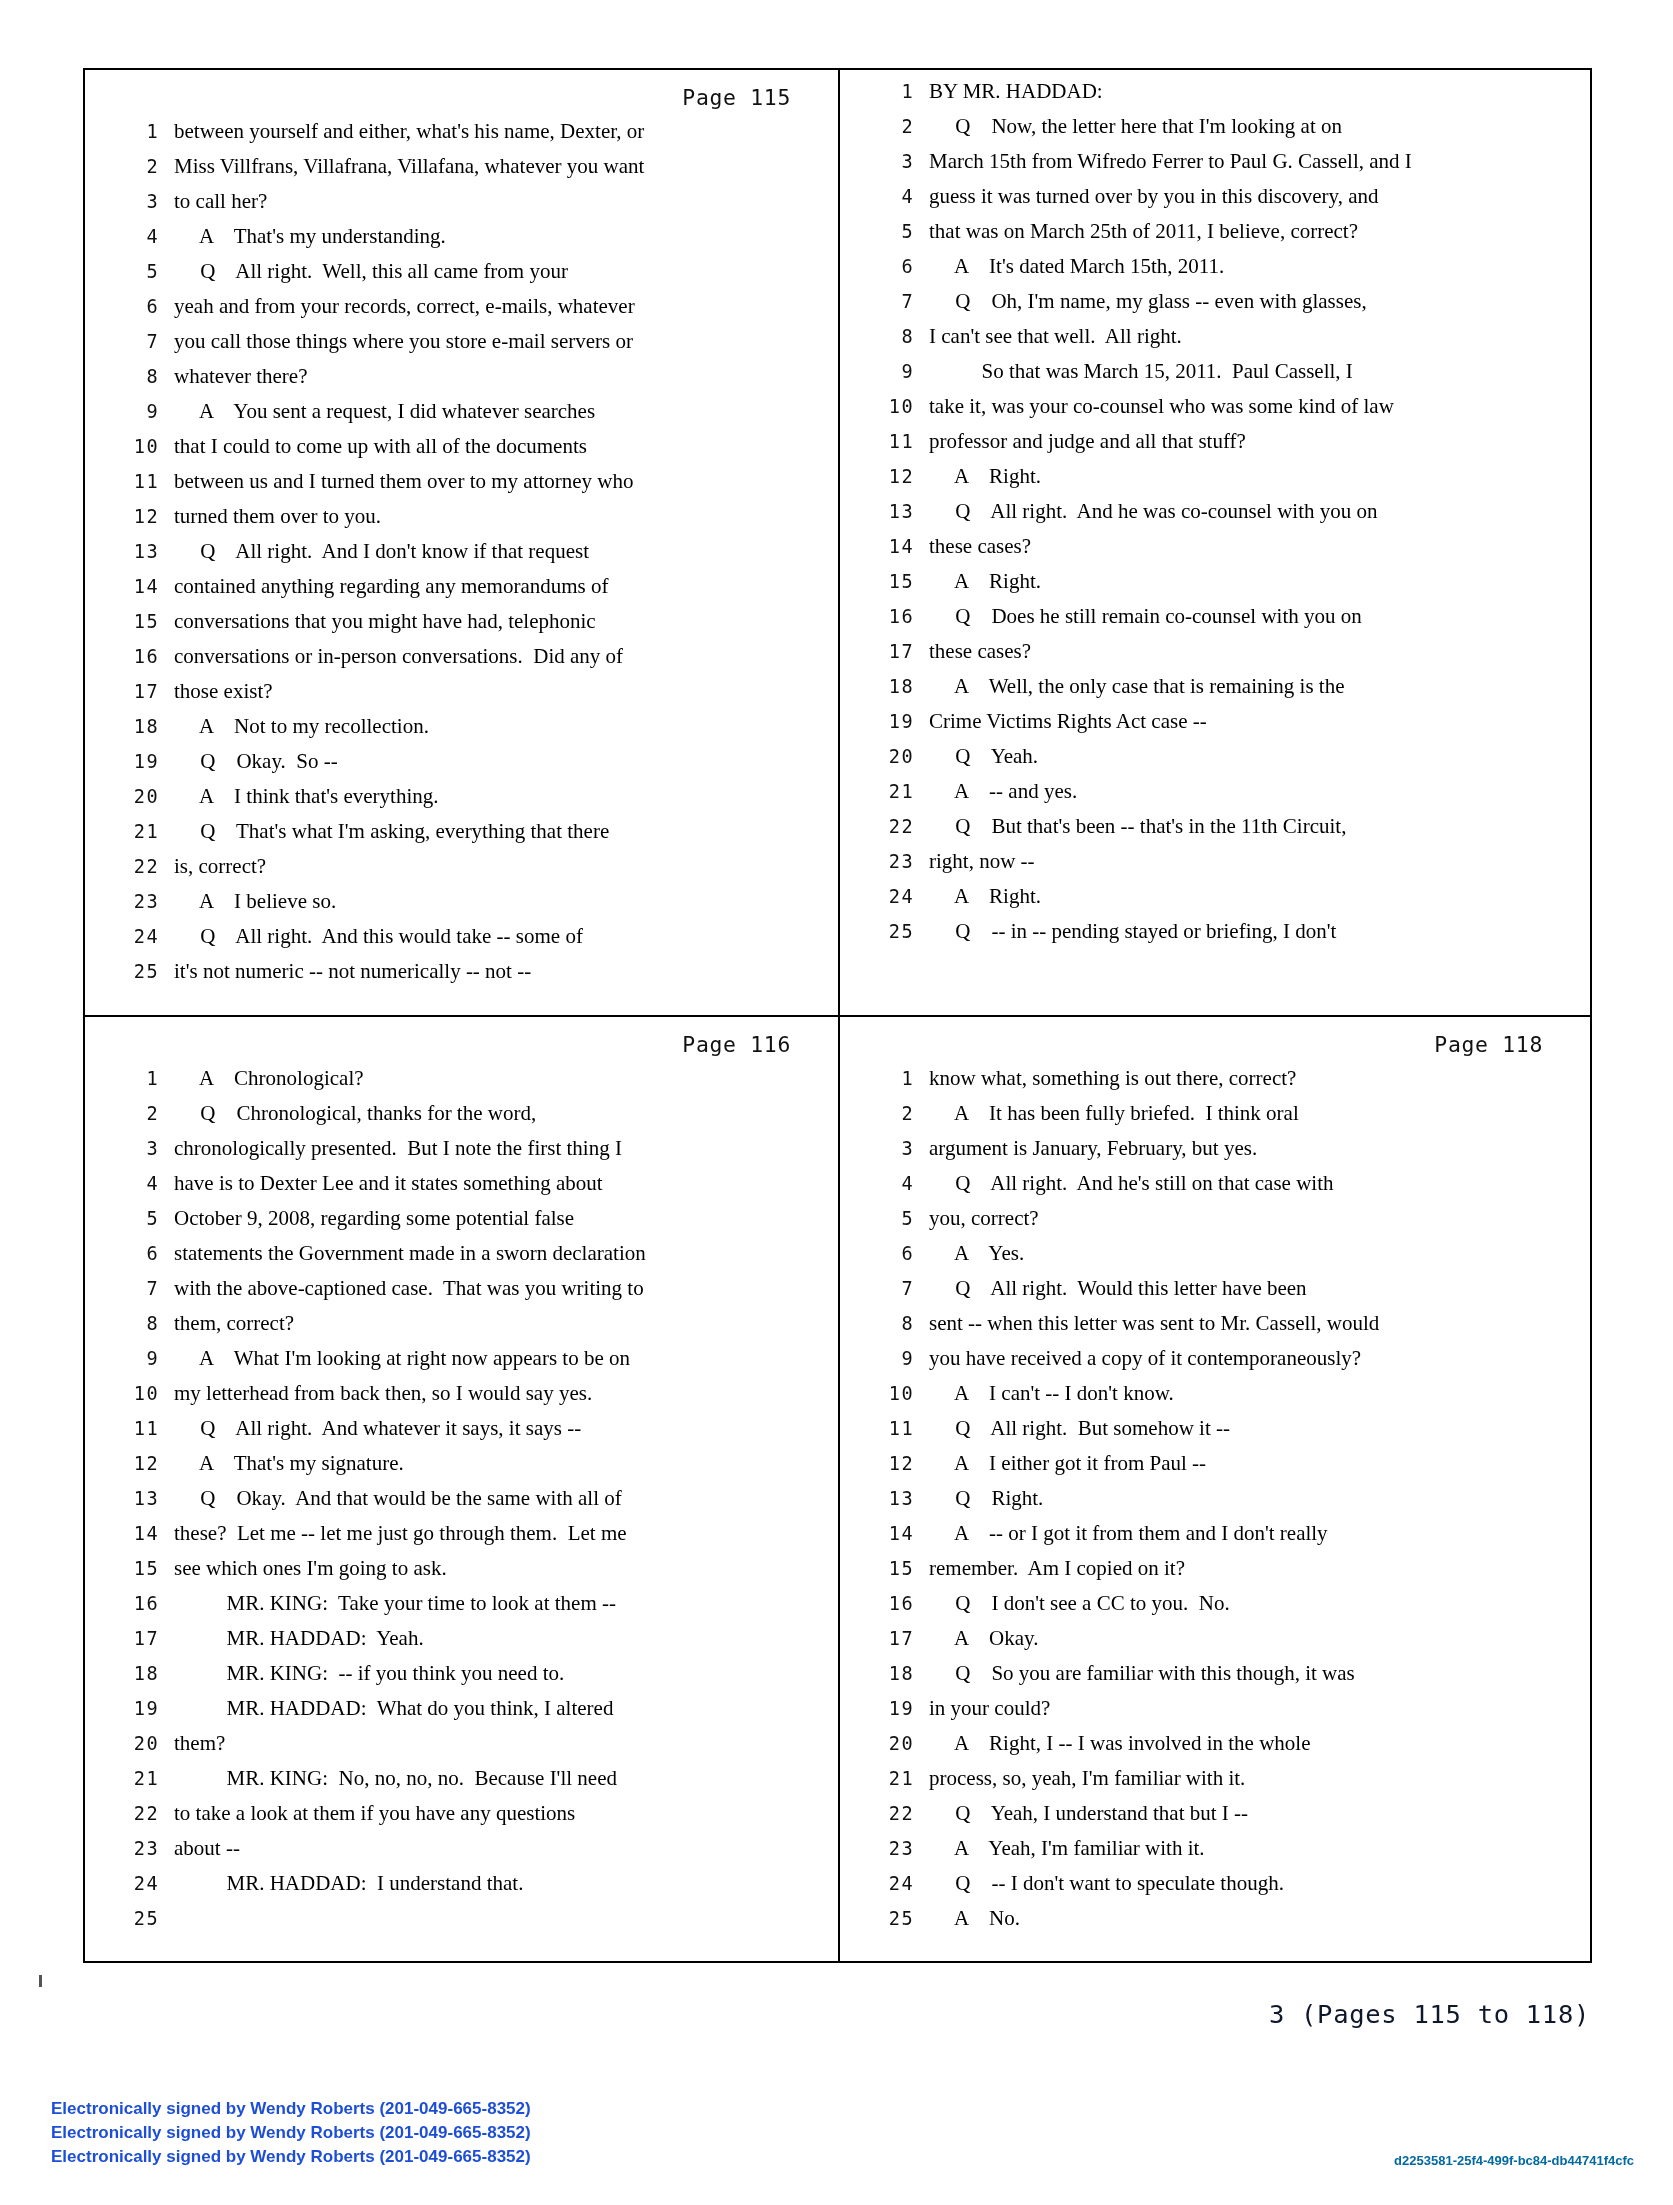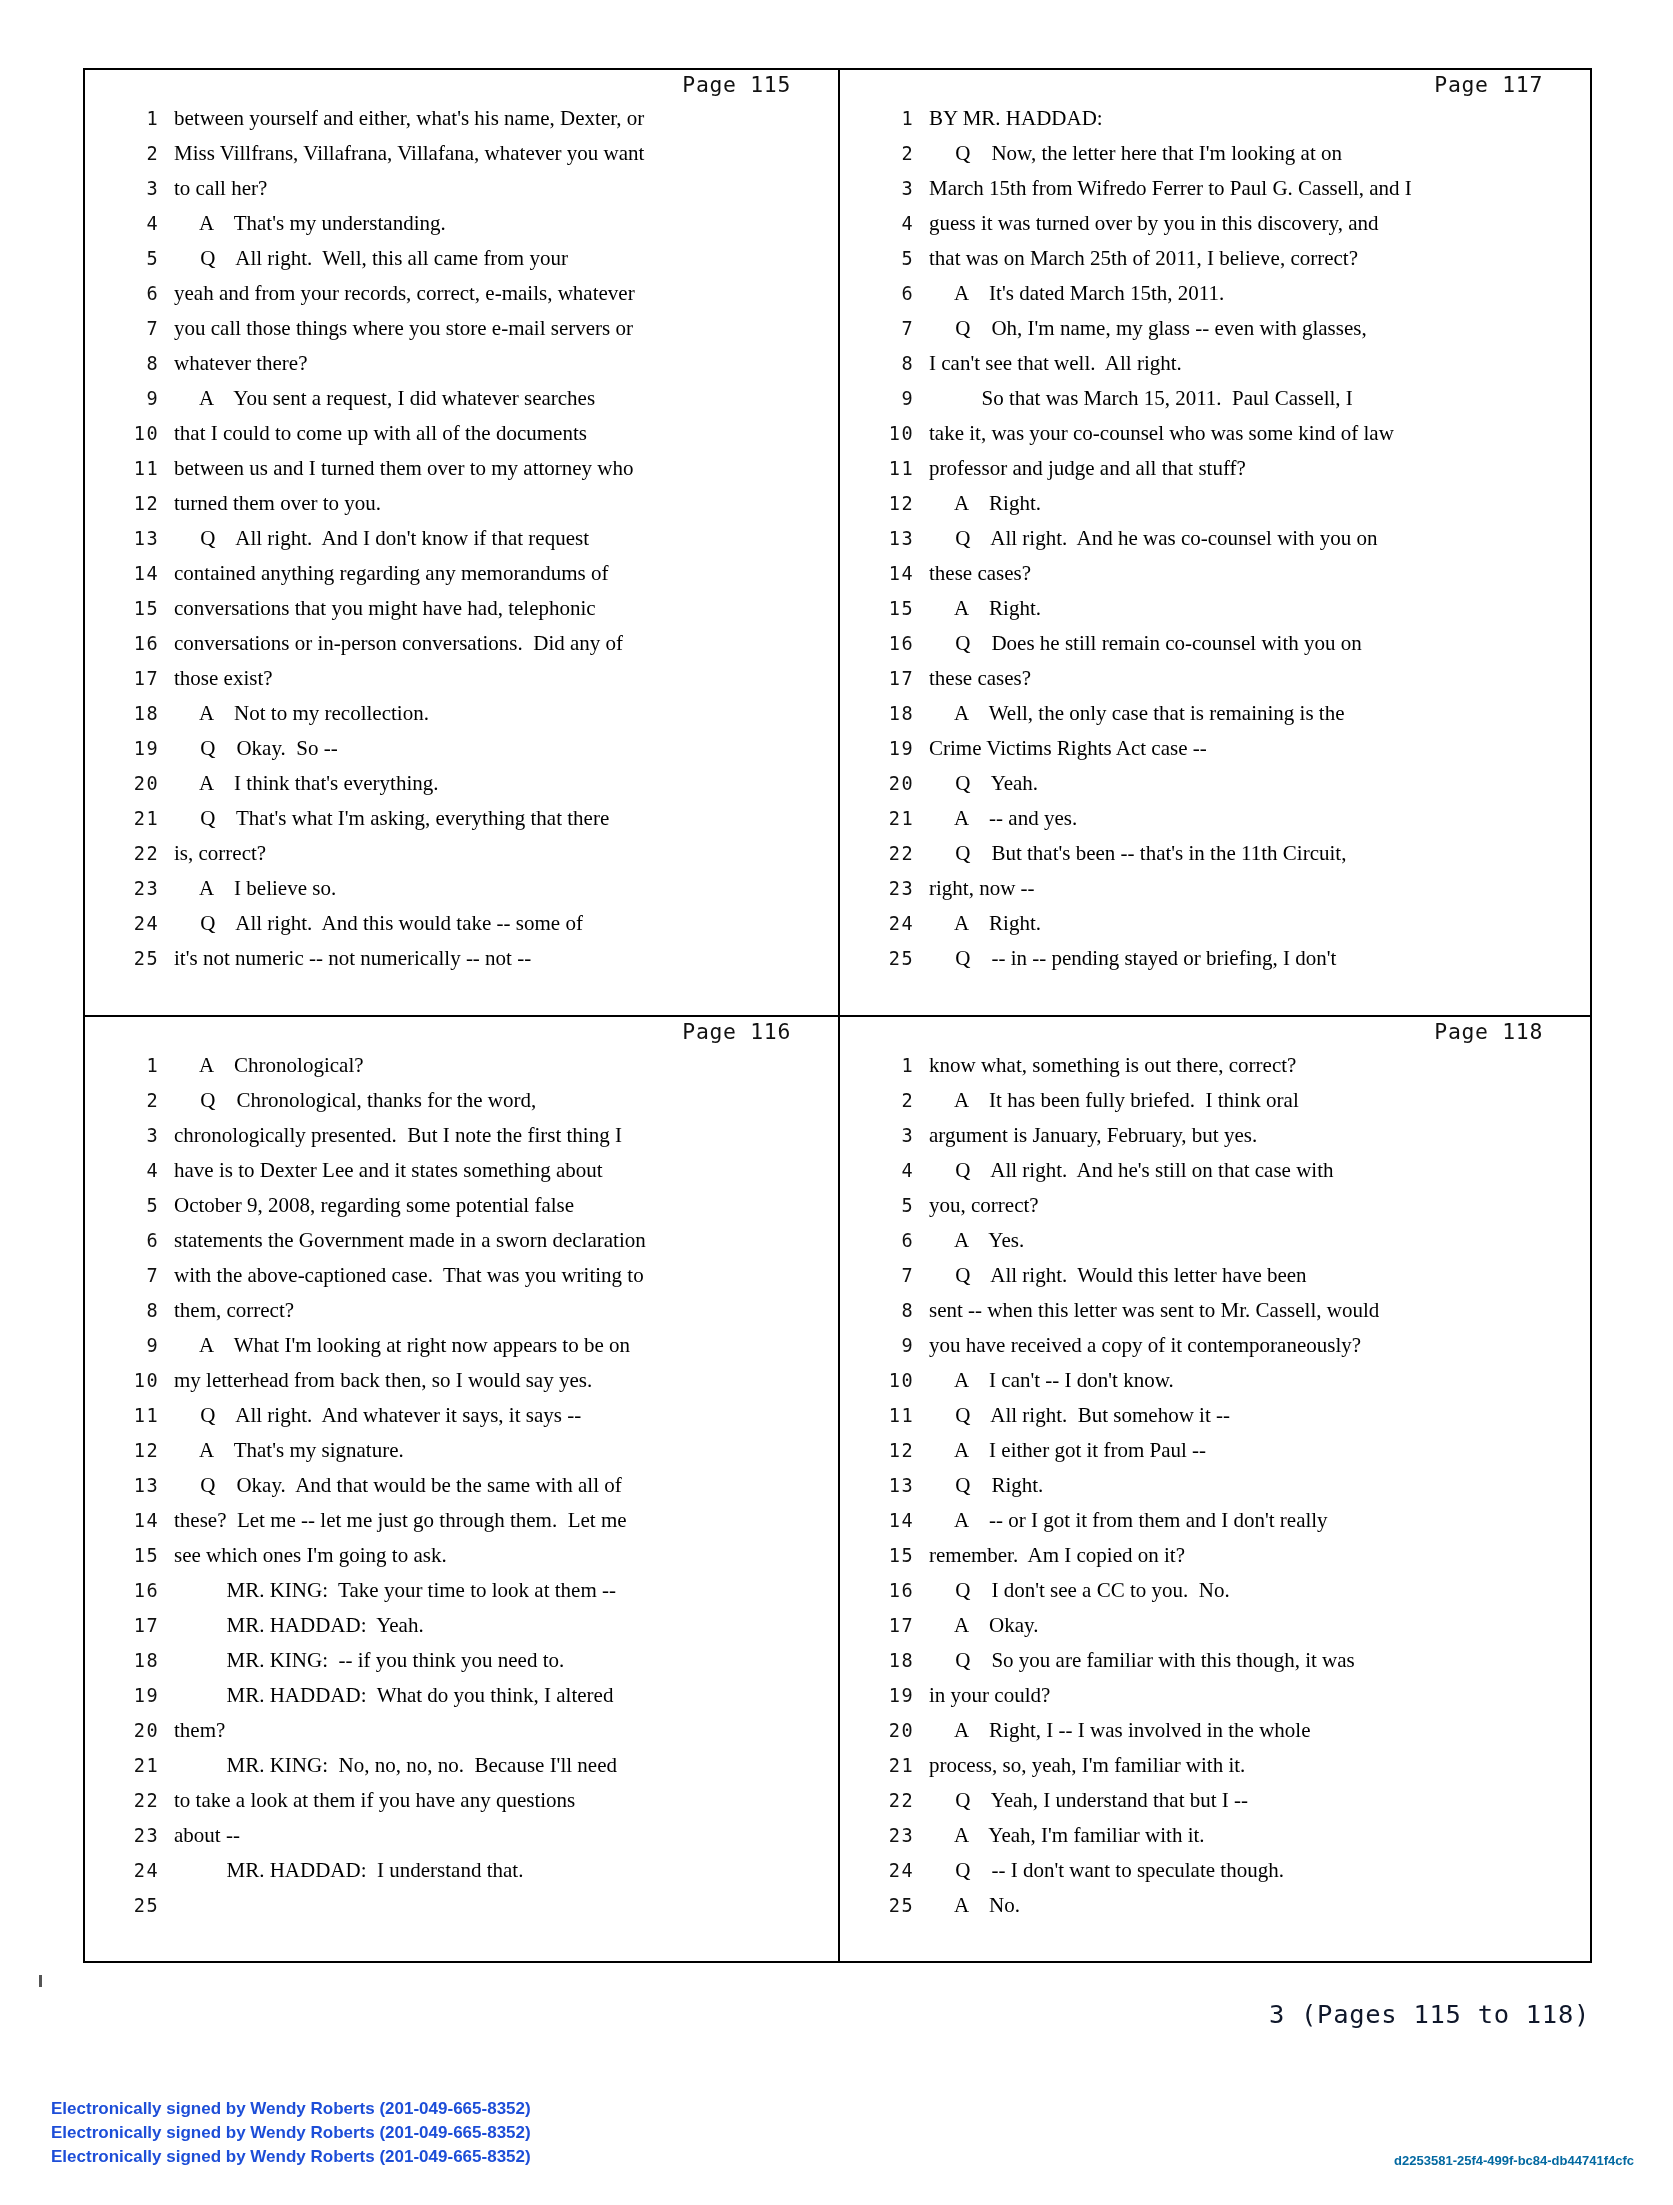--- a/index.html
+++ b/index.html
@@ -59,21 +59,21 @@
   .quad.tr { left: 840px; top: 70px;  width: 750px; height: 946px; }
   .quad.bl { left: 85px;  top: 1017px; width: 753px; height: 946px; }
   .quad.br { left: 840px; top: 1017px; width: 750px; height: 1192px; }
 
   .page-header {
     font-family: "DejaVu Sans Mono", monospace;
     font-size: 21.4px;
     letter-spacing: 0.7px;
     text-align: right;
     padding-right: 47px;
-    padding-top: 2px;
+    padding-top: 15px;
     color: #111;
   }
 
   .lines {
     margin-top: 11px;
     padding-left: 0;
   }
   .line {
     display: flex;
     align-items: baseline;
@@ -246,21 +246,20 @@
           <span class="line-text">     Q    All right.  And this would take -- some of</span>
         </div>
       <div class="line">
           <span class="line-no">25</span>
           <span class="line-text">it's not numeric -- not numerically -- not --</span>
         </div>
     </div>
   </div>
 
   <div class="quad tr">
-    <div class="page-header">Page  117</div>
     <div class="lines">
       <div class="line">
           <span class="line-no">1</span>
           <span class="line-text">BY MR. HADDAD:</span>
         </div>
       <div class="line">
           <span class="line-no">2</span>
           <span class="line-text">     Q    Now, the letter here that I'm looking at on</span>
         </div>
       <div class="line">

